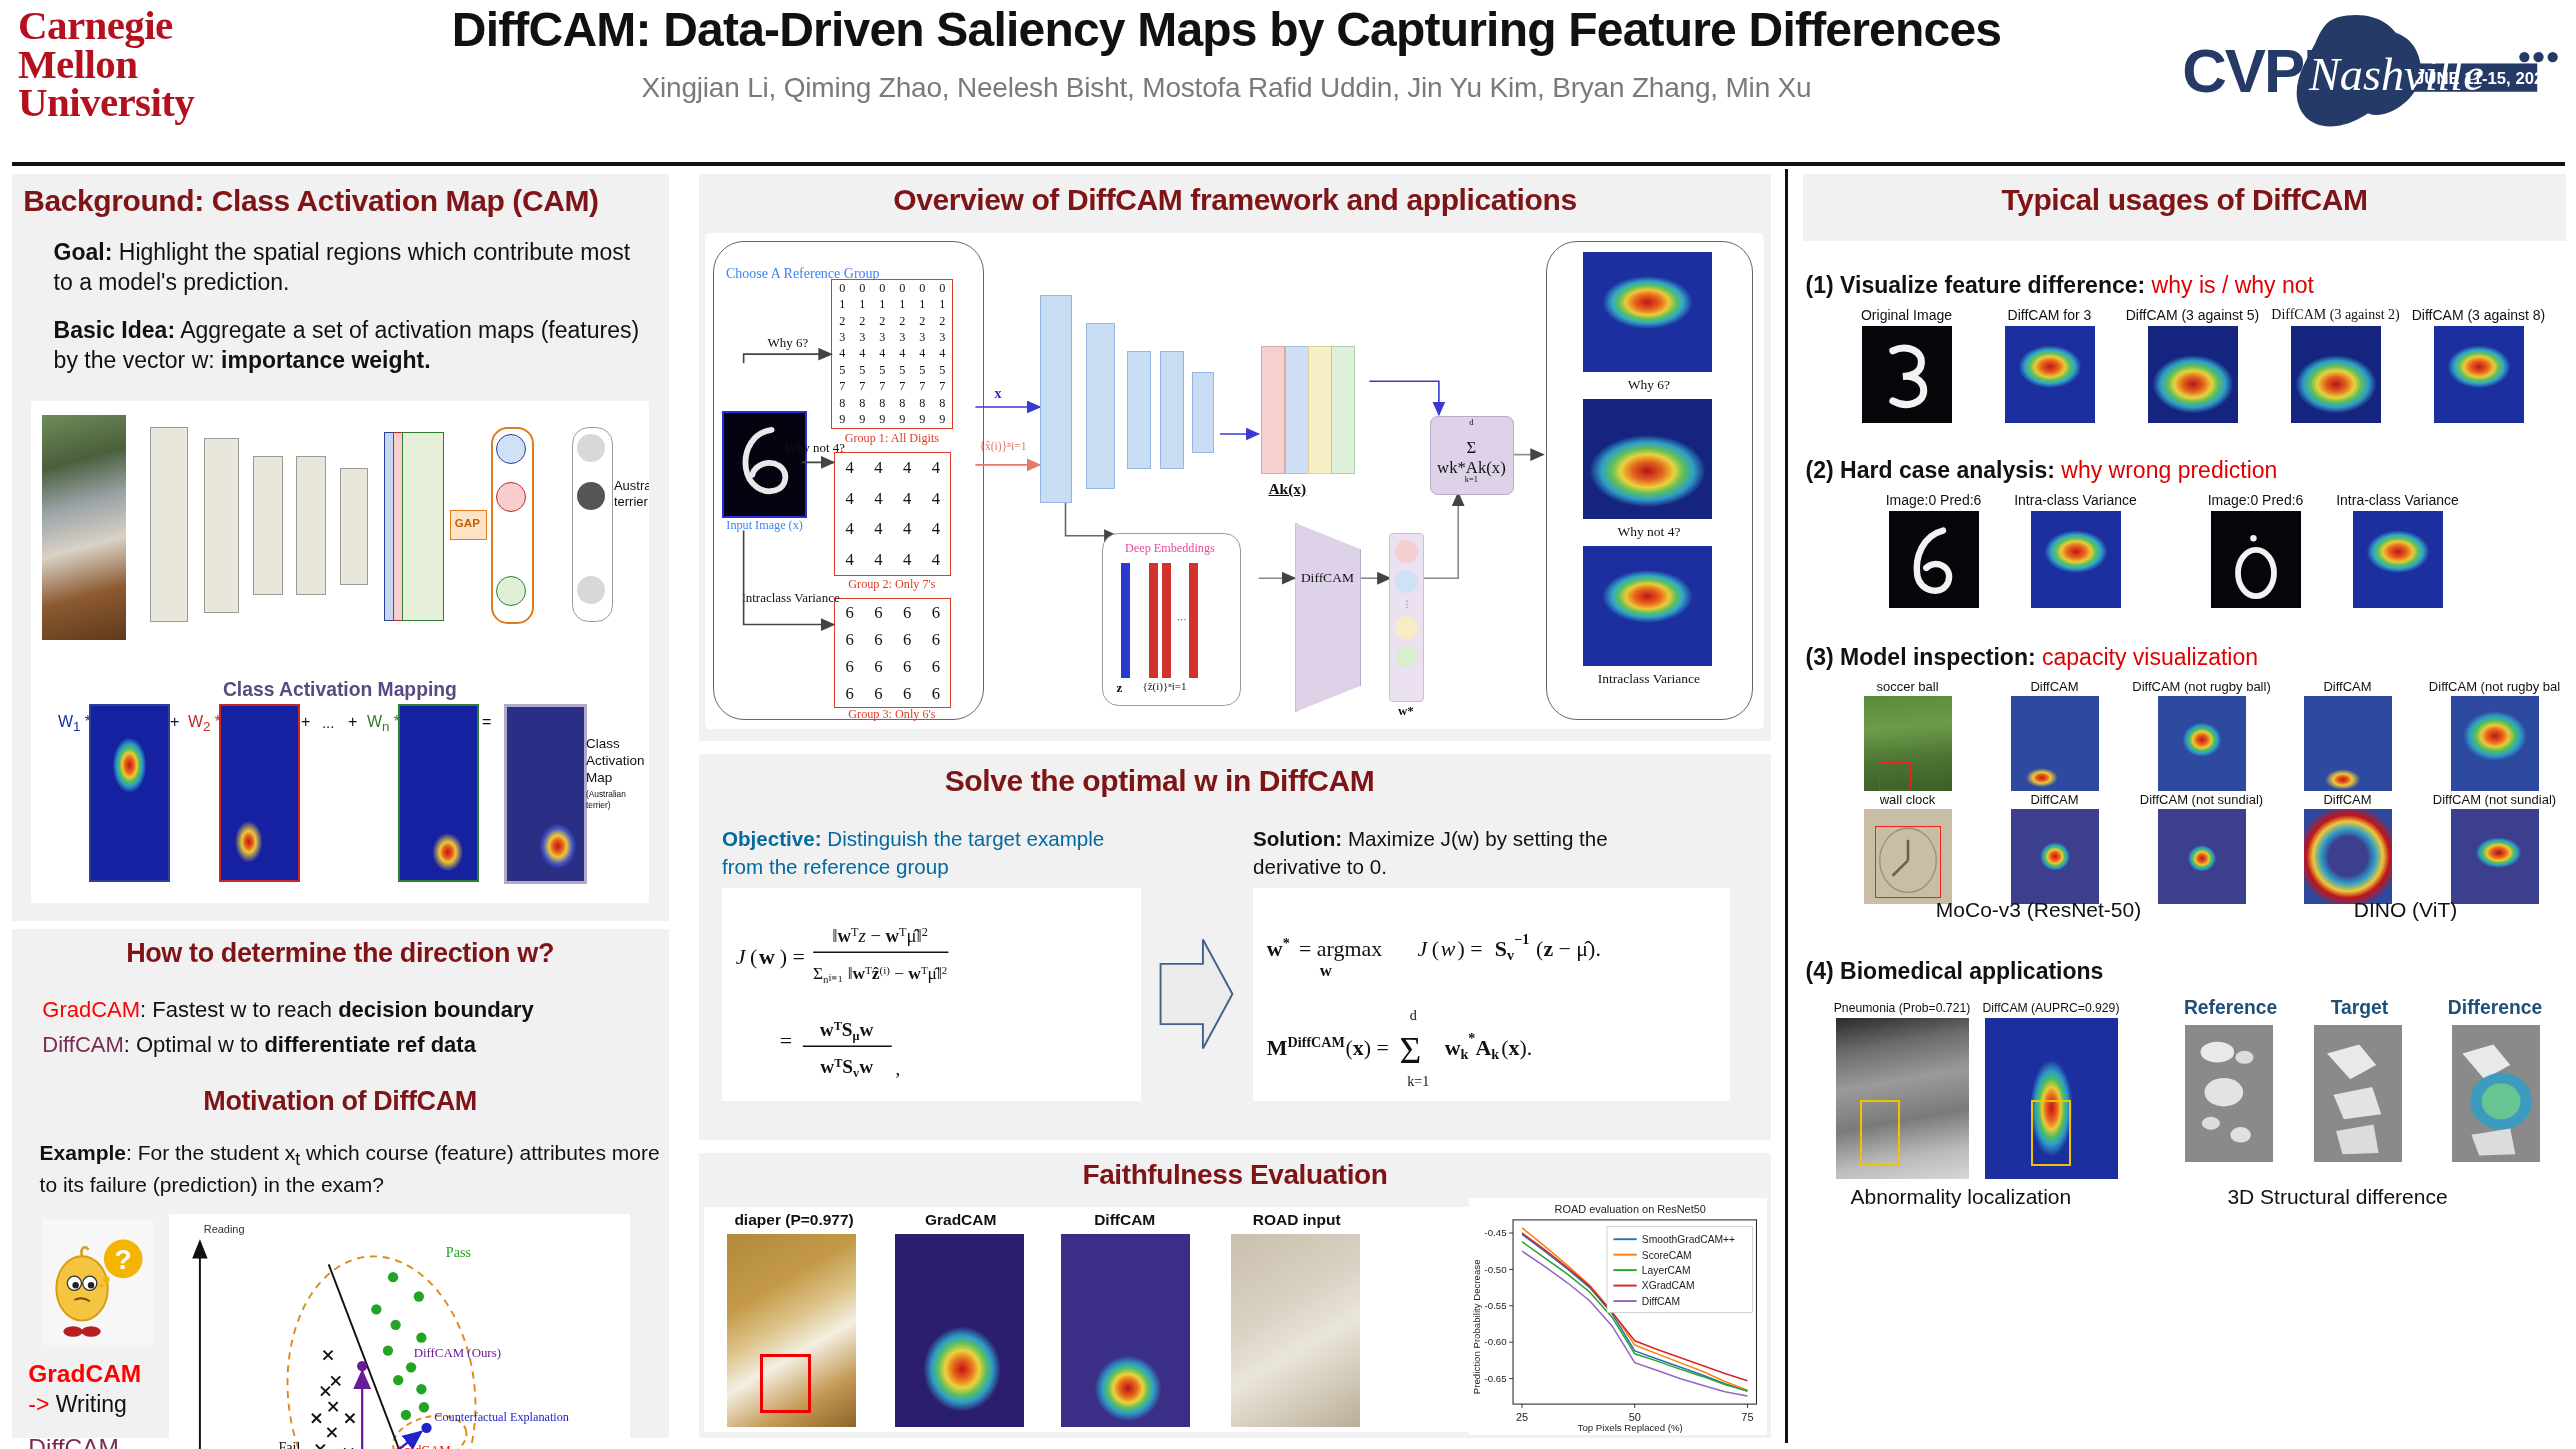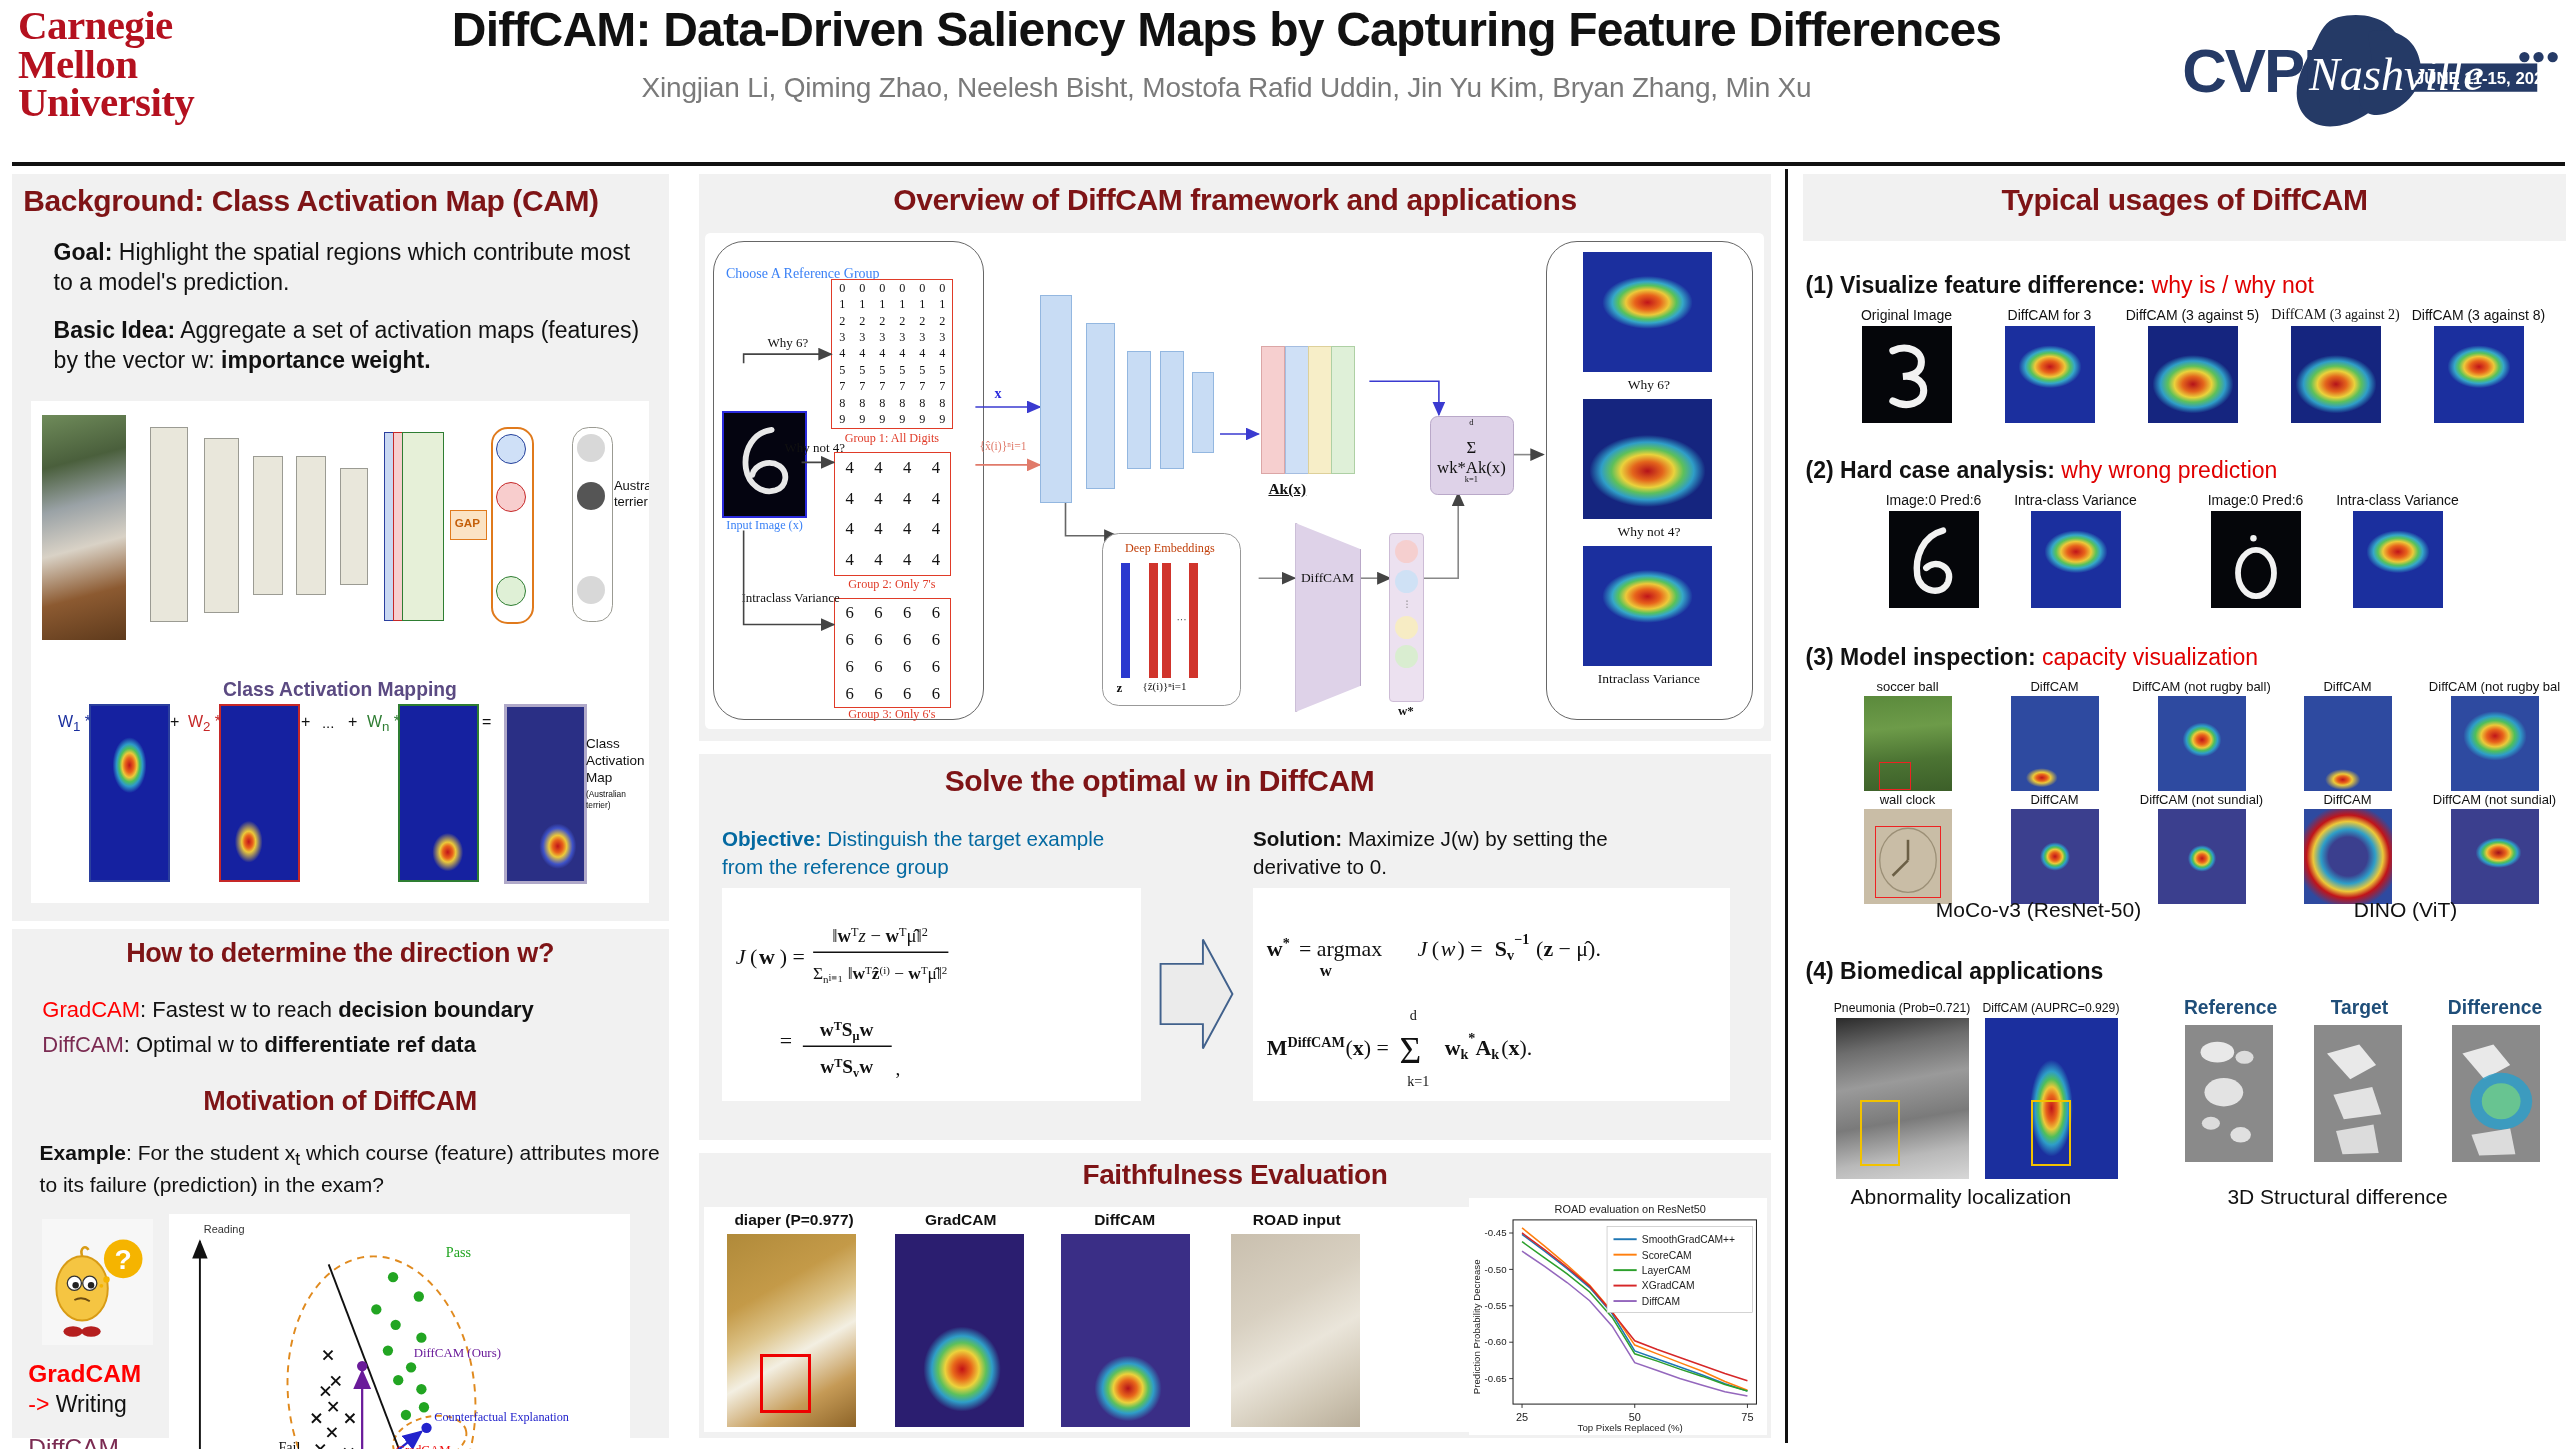--- a/index.html
+++ b/index.html
@@ -452,21 +452,21 @@
         <div style="position:absolute;left:556px;top:113px;width:22px;height:126px;background:#f6cfcf;border:1.3px solid #dba6a6;"></div>
         <div style="position:absolute;left:580px;top:113px;width:22px;height:126px;background:#cfe0f6;border:1.3px solid #a5bde0;"></div>
         <div style="position:absolute;left:603px;top:113px;width:22px;height:126px;background:#f7eec8;border:1.3px solid #ddd09a;"></div>
         <div style="position:absolute;left:626px;top:113px;width:22px;height:126px;background:#dff0d8;border:1.3px solid #aed0a4;"></div>
       </div>
       <div style="position:absolute;left:563px;top:247px;font-size:15.5px;font-family:'Liberation Serif',serif;
                   font-weight:bold;color:#111;text-decoration:underline;">Ak(x)</div>
 
       <div style="position:absolute;left:397px;top:300px;width:137px;height:171px;border:1.3px solid #999;border-radius:16.7px;background:#fff;"></div>
       <div style="position:absolute;left:399px;top:308px;width:131px;text-align:center;font-size:12.2px;
-                  font-family:'Liberation Serif',serif;color:#c2410c;">Deep Embeddings</div>
+                  font-family:'Liberation Serif',serif;color:#ec4899;">Deep Embeddings</div>
       <div style="position:absolute;left:416px;top:330px;width:8.4px;height:115px;background:#2b39cf;"></div>
       <div style="position:absolute;left:444px;top:330px;width:8.4px;height:115px;background:#d0342c;"></div>
       <div style="position:absolute;left:457px;top:330px;width:8.4px;height:115px;background:#d0342c;"></div>
       <div style="position:absolute;left:484px;top:330px;width:8.4px;height:115px;background:#d0342c;"></div>
       <div style="position:absolute;left:471px;top:381px;font-size:10.3px;color:#555;">···</div>
       <div style="position:absolute;left:411px;top:447px;font-size:13px;font-family:'Liberation Serif',serif;font-weight:bold;color:#111;">z</div>
       <div style="position:absolute;left:437px;top:447px;font-size:11px;font-family:'Liberation Serif',serif;color:#111;">{ẑ(i)}ⁿi=1</div>
 
       <div style="position:absolute;left:590px;top:290px;width:64px;height:187px;background:#ded2e8;border:1.3px solid #b9a8c8;
                   clip-path:polygon(0 0,100% 14%,100% 86%,0 100%);"></div>

